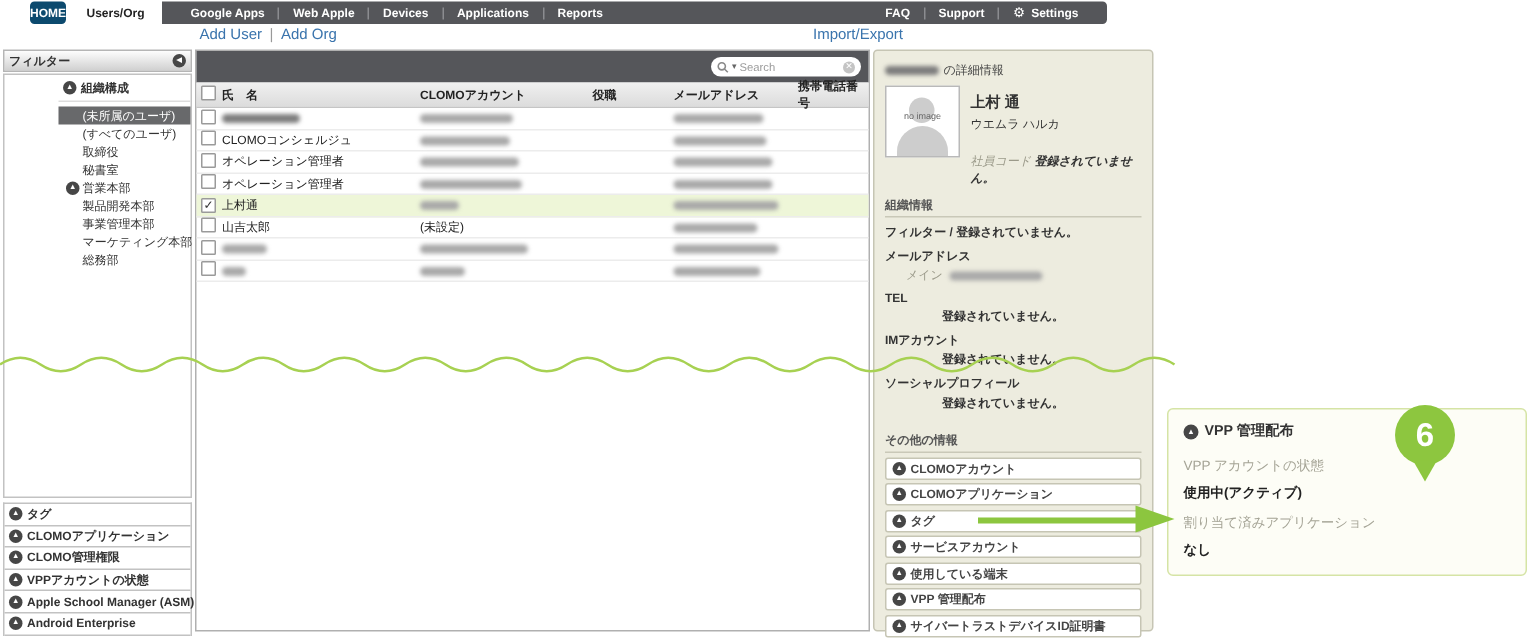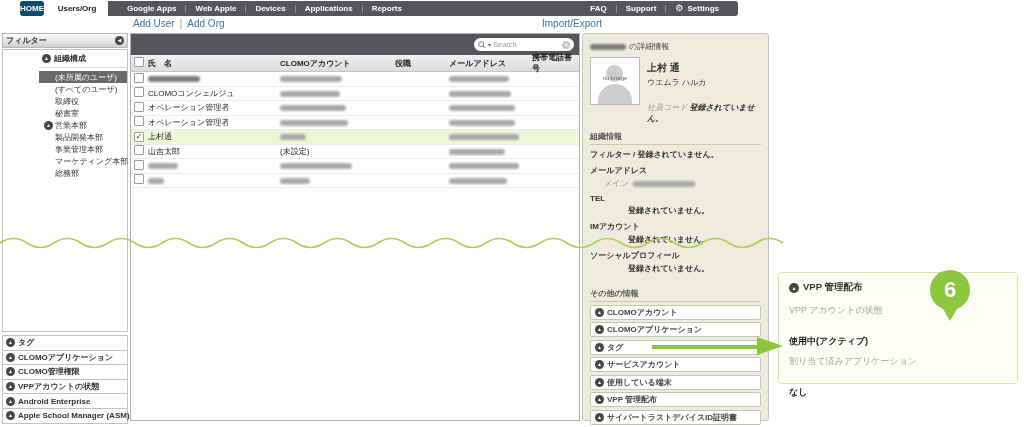--- a/index.html
+++ b/index.html
@@ -99,21 +99,21 @@
   #wave{position:absolute;left:0;top:231px;pointer-events:none;z-index:50;}
   #arrow-line{position:absolute;left:652px;top:345px;width:106px;height:4px;background:#8cc63f;z-index:51;}
   #arrow-head{position:absolute;left:757px;top:337px;width:0;height:0;border-top:9px solid transparent;
               border-bottom:9px solid transparent;border-left:26px solid #8cc63f;z-index:51;}
   #callout{position:absolute;left:778px;top:272px;width:240px;height:112px;background:#fdfdf6;
            border:1px solid #d5e4a5;border-radius:4px;box-sizing:border-box;padding:8px 10px;font-size:9px;}
   .callout-header{display:flex;gap:4px;align-items:center;font-weight:bold;color:#333;font-size:9.5px;}
   .callout-header .circle-ic{width:10px;height:10px;line-height:10px;}
   .callout-label{color:#a5a496;margin-top:10px;}
   .callout-label.second{margin-top:7px;}
-  .callout-value{color:#222;font-weight:bold;margin-top:18px;}
+  .callout-value{color:#222;font-weight:bold;margin-top:5px;}
   #pin{position:absolute;left:930px;top:270px;z-index:52;}
   .pin-circle{width:40px;height:40px;border-radius:50%;background:#8dc63f;color:#fff;font-size:22px;
               font-weight:bold;display:flex;align-items:center;justify-content:center;}
   .pin-tail{position:absolute;left:12px;top:37px;width:0;height:0;border-left:8px solid transparent;
             border-right:8px solid transparent;border-top:14px solid #8dc63f;}
 </style>
 </head>
 <body>
 
 <div id="nav">
@@ -188,25 +188,25 @@
       <div class="sidebar-section">
         <span class="circle-ic">▲</span>
         <span>CLOMO管理権限</span>
       </div>
       <div class="sidebar-section">
         <span class="circle-ic">▲</span>
         <span>VPPアカウントの状態</span>
       </div>
       <div class="sidebar-section">
         <span class="circle-ic">▲</span>
+        <span>Apple School Manager (ASM)</span>
+      </div>
+      <div class="sidebar-section">
+        <span class="circle-ic">▲</span>
         <span>Android Enterprise</span>
-      </div>
-      <div class="sidebar-section">
-        <span class="circle-ic">▲</span>
-        <span>Apple School Manager (ASM)</span>
       </div>
     </div>
 </div>
 
 <div id="table-panel">
   <div class="table-toolbar">
     <div class="search-box">
       <svg width="8" height="8" viewBox="0 0 10 10">
         <circle cx="4" cy="4" r="3" fill="none" stroke="#8a8a8a" stroke-width="1.3"></circle>
         <line x1="6.2" y1="6.2" x2="9" y2="9" stroke="#8a8a8a" stroke-width="1.3"></line>

